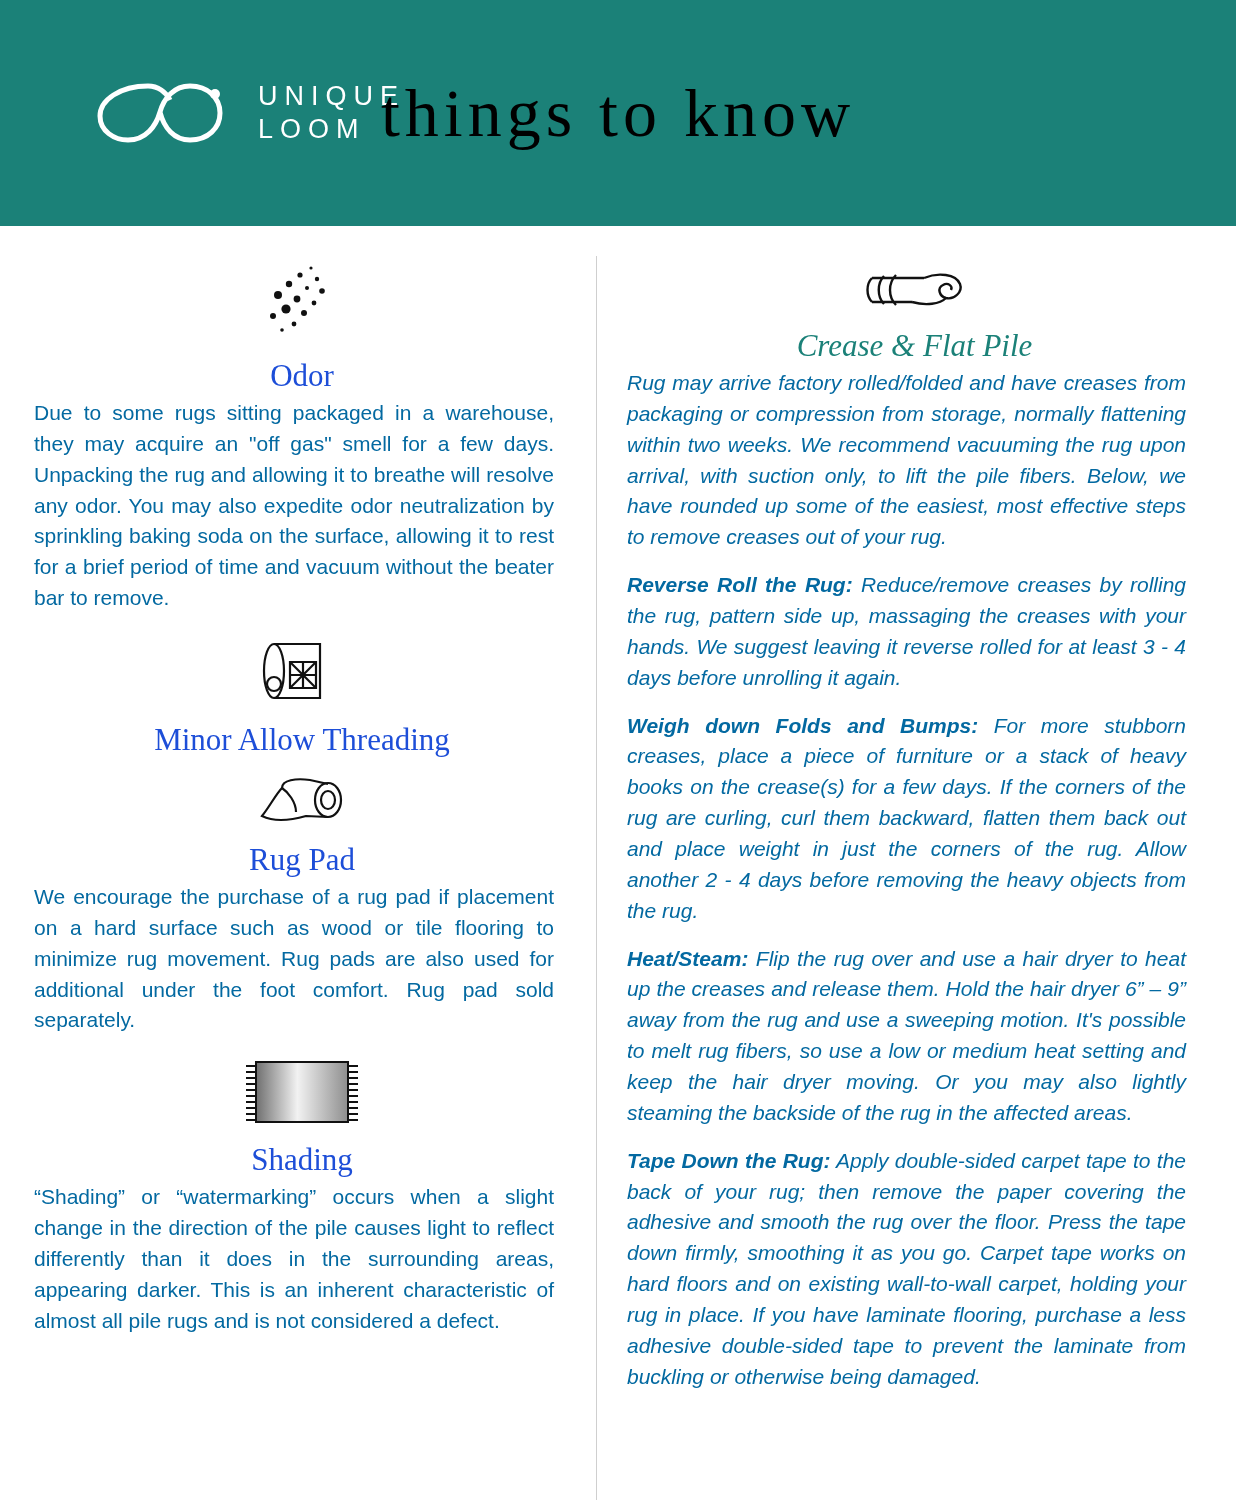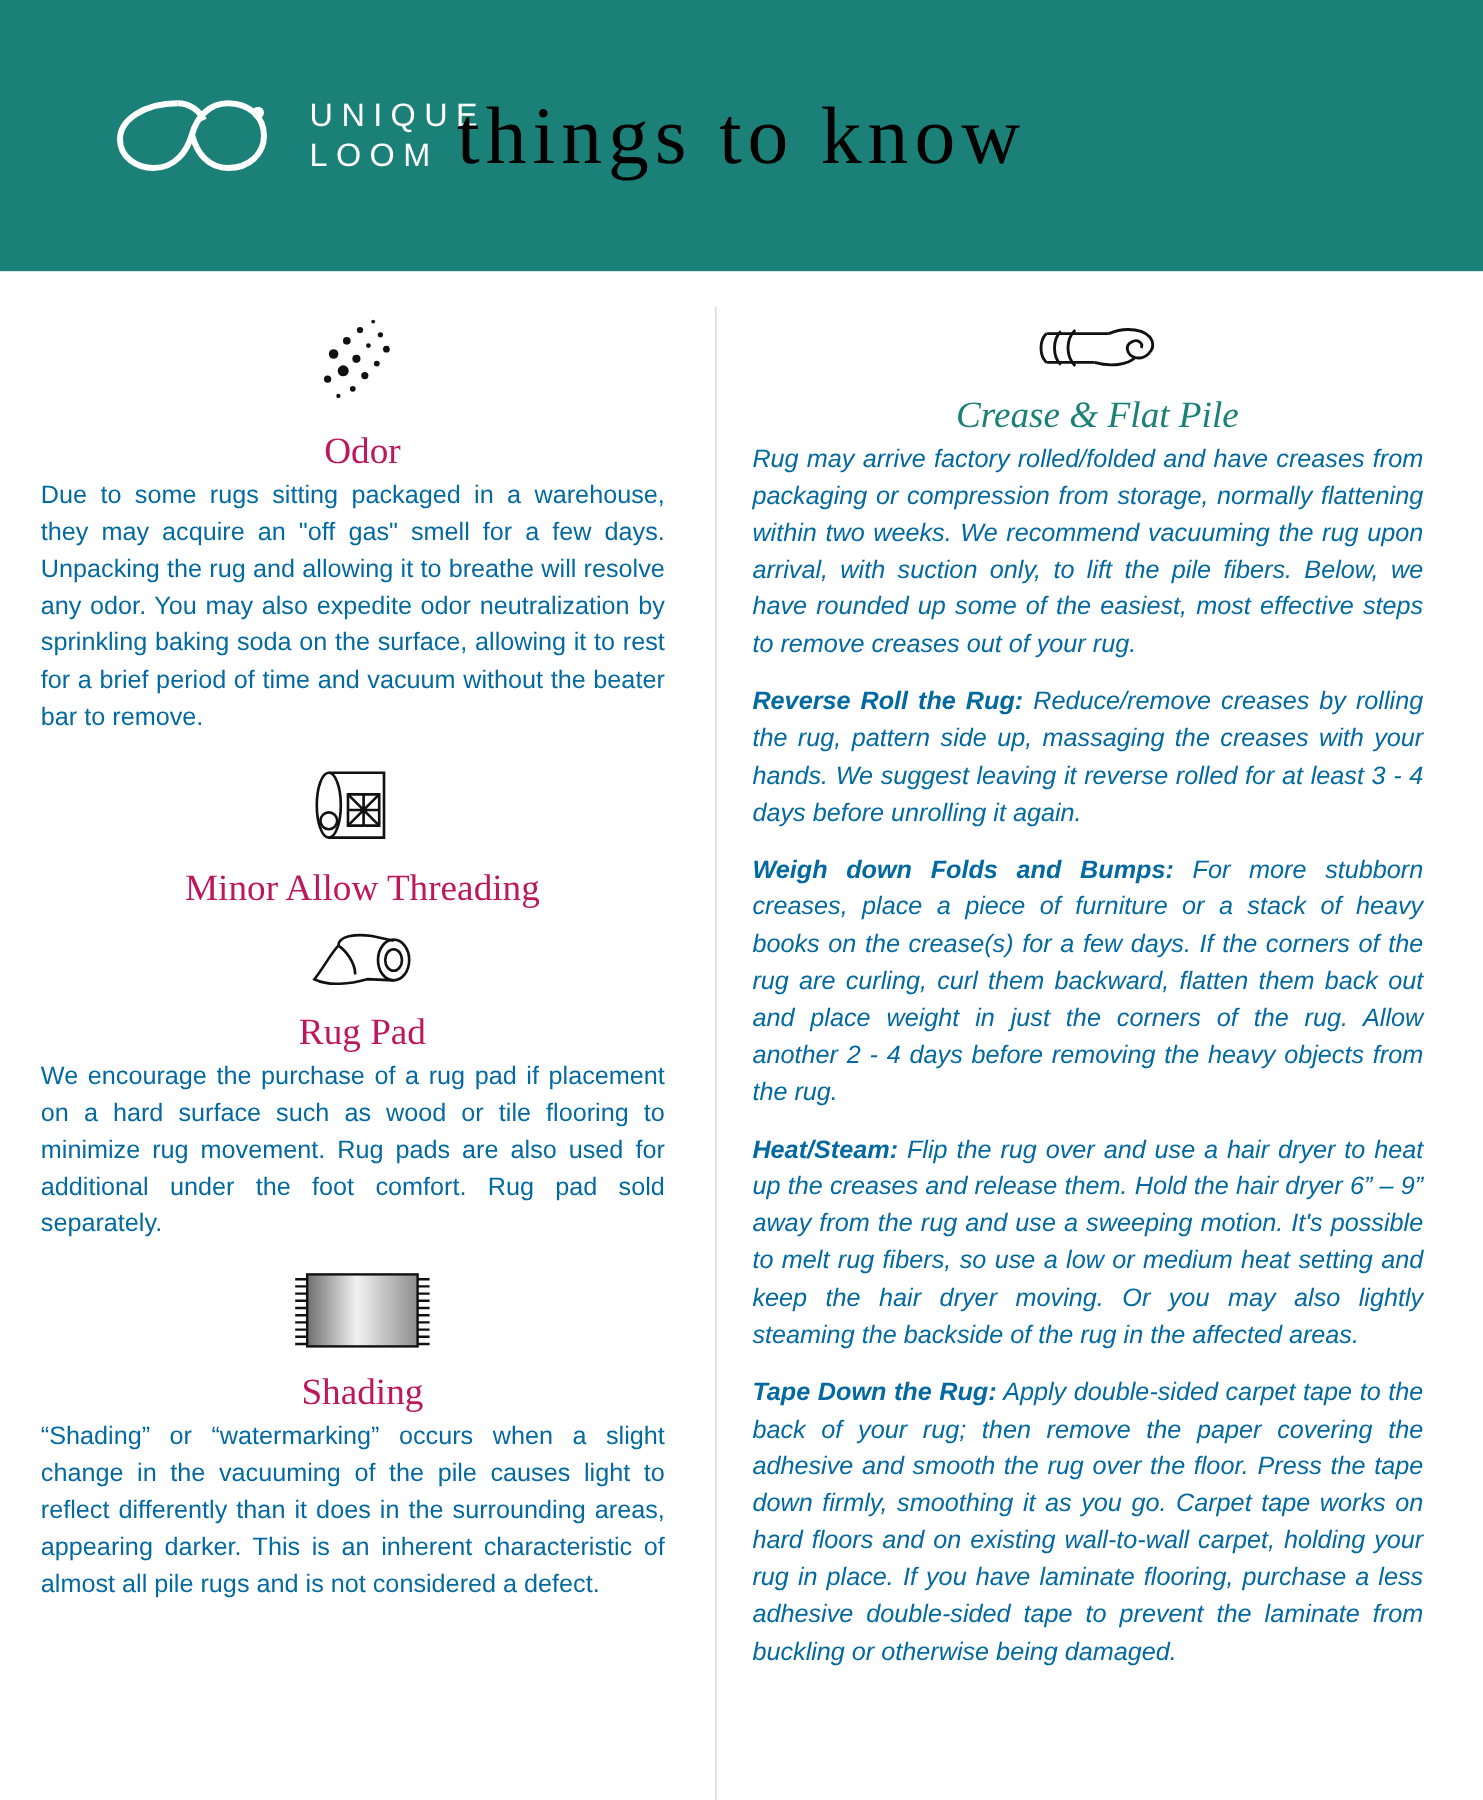--- a/index.html
+++ b/index.html
@@ -74,21 +74,21 @@
 
   .icon-wrap {
     display: flex;
     justify-content: center;
     align-items: flex-end;
     margin-top: 6px;
   }
   .sec-title {
     text-align: center;
     font-family: "Liberation Serif", serif;
-    color: #be185d;
+    color: #1d4ed8;
     font-size: 31px;
     margin: 8px 0 4px 0;
     font-weight: 400;
   }
   .para {
     font-size: 21px;
     line-height: 1.47;
     text-align: justify;
     color: #0369a1;
     margin: 0 16px 10px 0;
@@ -203,21 +203,21 @@
             </linearGradient>
           </defs>
           <rect x="18" y="12" width="92" height="60" fill="url(#shadeGrad)" stroke="#111111" stroke-width="2"></rect>
           <g stroke="#111111" stroke-width="2">
             <path d="M18 16 h-10 M18 22 h-10 M18 28 h-10 M18 34 h-10 M18 40 h-10 M18 46 h-10 M18 52 h-10 M18 58 h-10 M18 64 h-10 M18 70 h-10"></path>
             <path d="M110 16 h10 M110 22 h10 M110 28 h10 M110 34 h10 M110 40 h10 M110 46 h10 M110 52 h10 M110 58 h10 M110 64 h10 M110 70 h10"></path>
           </g>
         </svg>
       </div>
       <div class="sec-title">Shading</div>
-      <p class="para last">“Shading” or “watermarking” occurs when a slight change in the vacuuming of the pile causes light to reflect differently than it does in the surrounding areas, appearing darker. This is an inherent characteristic of almost all pile rugs and is not considered a defect.</p>
+      <p class="para last">“Shading” or “watermarking” occurs when a slight change in the direction of the pile causes light to reflect differently than it does in the surrounding areas, appearing darker. This is an inherent characteristic of almost all pile rugs and is not considered a defect.</p>
     </div>
 
   </div>
 
   <div class="divider"></div>
 
   <div class="col-right">
 
     <div class="icon-wrap">
       <svg width="110" height="62" viewBox="0 0 110 62">

